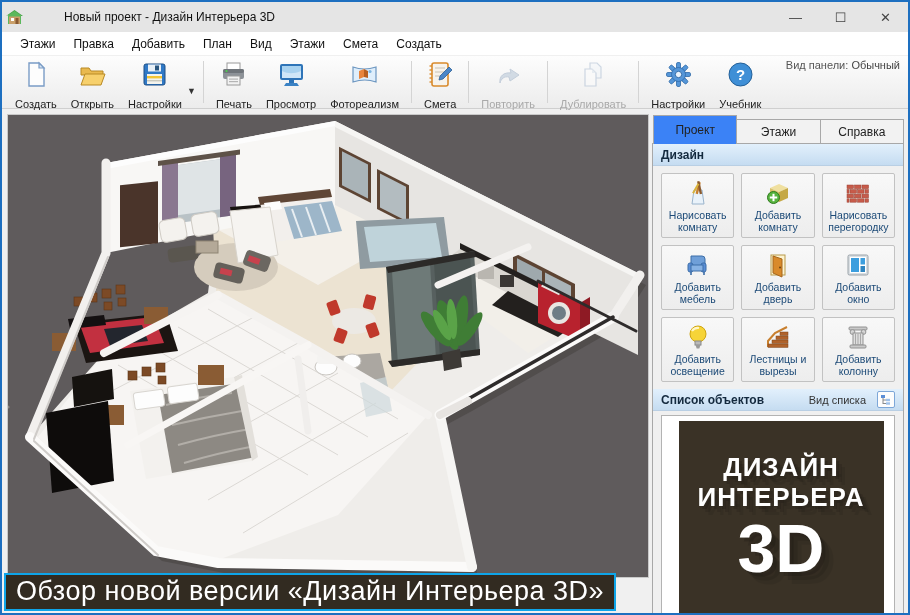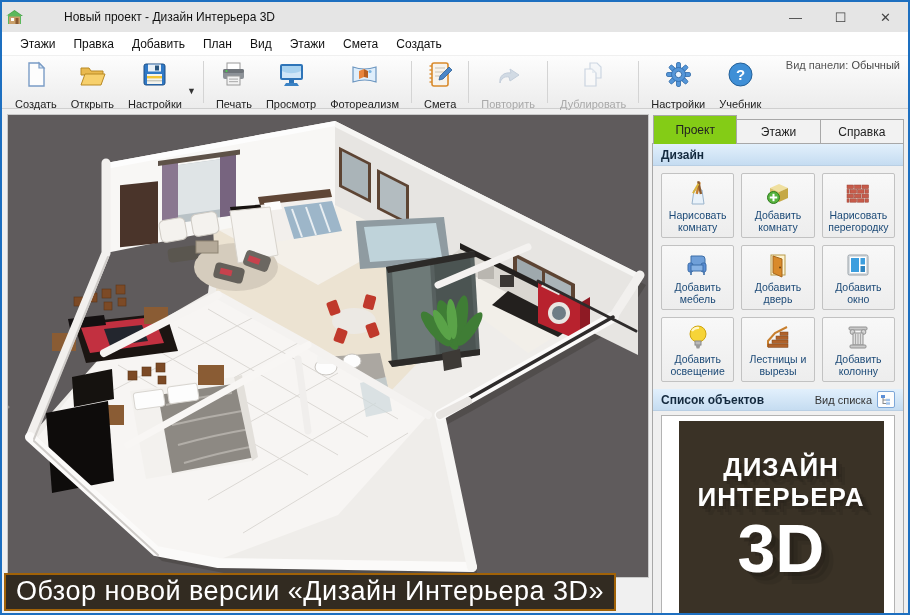--- a/index.html
+++ b/index.html
@@ -32,40 +32,40 @@
   
   .main{ display:flex; height:526px; background:#f0f0f0; padding:6px 4px 0 6px; }
   .viewport{ position:relative; width:640px; height:462px; background:#5f5b5c; flex:none; box-shadow:0 0 0 1px #c9c9c9; }
   .viewport svg{ display:block; }
 
   
   .rpanel{ flex:1; margin-left:4px; display:flex; flex-direction:column; }
   .tabs{ display:flex; height:29px; padding-left:1px; }
   .tab{ flex:1; display:flex; align-items:center; justify-content:center; font-size:12px; color:#222;
         background:#f2f2f2; border:1px solid #a8a8a8; border-bottom:none; margin-top:4px; }
-  .tab.active{ background:#84cc16; margin-top:0; border-bottom:none; position:relative; z-index:2; }
+  .tab.active{ background:#3b82f6; margin-top:0; border-bottom:none; position:relative; z-index:2; }
   .tab:not(.active){ border-left:none; }
   .panel-body{ flex:1; border:1px solid #a8a8a8; border-top:1px solid #a8a8a8; margin-top:-1px; background:#f0f0f0; display:flex; flex-direction:column; overflow:hidden; }
   .sec-header{ height:22px; background:linear-gradient(#e2f0fc,#c5dcf1); border-bottom:1px solid #b9cfe4; display:flex; align-items:center; padding:0 8px; }
   .sec-header .sec-title{ font-size:12px; font-weight:bold; color:#13293e; }
   .sec-header .right{ margin-left:auto; display:flex; align-items:center; }
-  .view-label{ font-size:11px; color:#333; margin-right:5px; }
+  .view-label{ font-size:11px; color:#333; margin-right:11px; }
   .list-view-btn{ width:18px; height:17px; background:#fdfdfd; border:1px solid #7da7d8; border-radius:2px; display:flex; align-items:center; justify-content:center; }
   .grid{ display:grid; grid-template-columns:repeat(3,1fr); gap:7px; padding:7px 8px; }
   .gbtn{ height:65px; background:linear-gradient(#f8f8f8,#ededed); border:1px solid #c2c2c2; border-radius:2px;
          display:flex; flex-direction:column; align-items:center; justify-content:center; padding-top:2px; }
   .gbtn .gico{ width:26px; height:26px; flex:none; }
   .gbtn .glbl{ font-size:10.5px; color:#1c4a77; text-align:center; white-space:pre-line; line-height:1.15; margin-top:3px; }
   .objects-box{ flex:1; margin:4px 8px 6px; background:#fff; border:1px solid #b3b3b3; display:flex; align-items:flex-start; justify-content:center; padding:5px; }
   .logo{ width:205px; height:196px; background:#3a3226; display:flex; flex-direction:column; align-items:center; justify-content:center; margin-left:6px; }
   .logo .l1{ color:#fff; font-weight:bold; font-size:26px; letter-spacing:1px; line-height:1.15; text-shadow:3px 3px 0 rgba(0,0,0,.14),6px 6px 0 rgba(0,0,0,.10),9px 9px 0 rgba(0,0,0,.07); }
   .logo .l3{ color:#fff; font-weight:bold; font-size:68px; line-height:1.05; text-shadow:4px 4px 0 rgba(0,0,0,.14),8px 8px 0 rgba(0,0,0,.10),12px 12px 0 rgba(0,0,0,.07); }
 
   
-  .caption{ position:absolute; left:2px; top:571px; height:38px; background:#322b21; border:2px solid #a16207;
+  .caption{ position:absolute; left:2px; top:571px; height:38px; background:#322b21; border:2px solid #0ea5e9;
             color:#fff; font-size:27px; letter-spacing:.5px; display:flex; align-items:center; padding:0 10px 2px; white-space:nowrap; z-index:50; }
 </style>
 </head>
 <body>
 
 <div class="window">
 
   <div class="titlebar">
     <svg class="app-icon" viewBox="0 0 17 15">
       <polygon points="8.5,0 17,6 15,6 15,5.2 2,5.2 0,6" fill="#4aa44a"></polygon>

